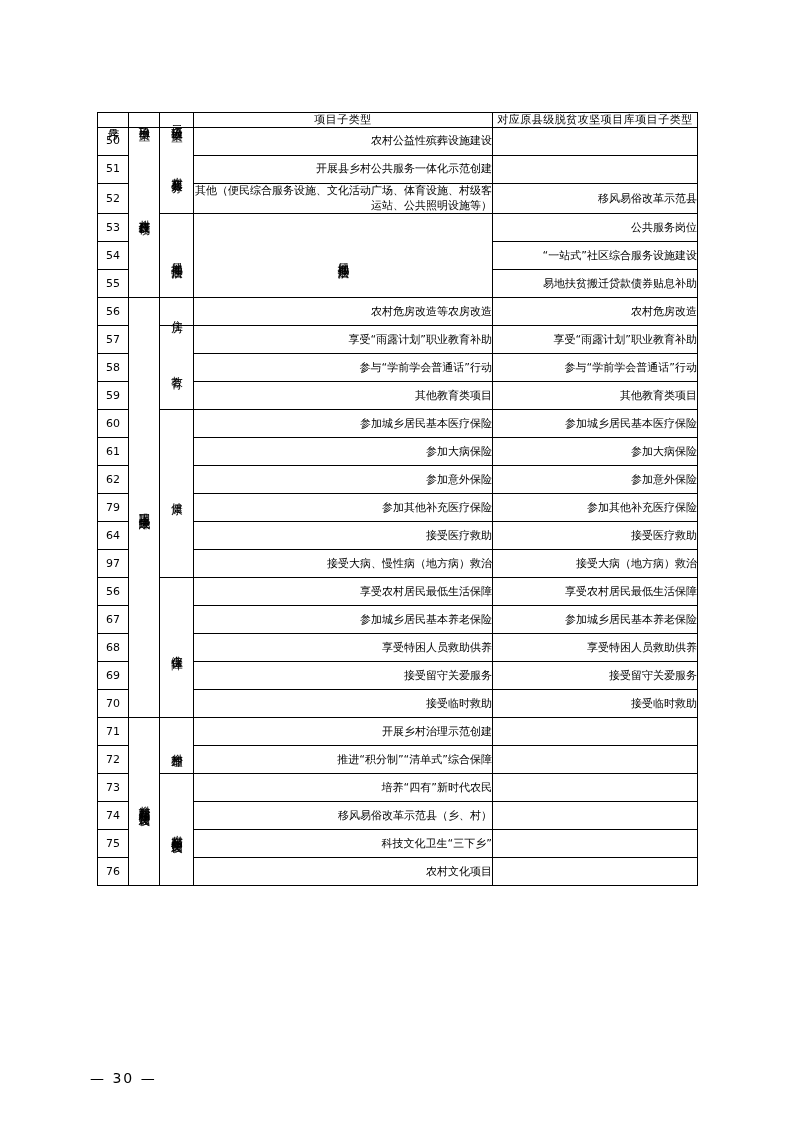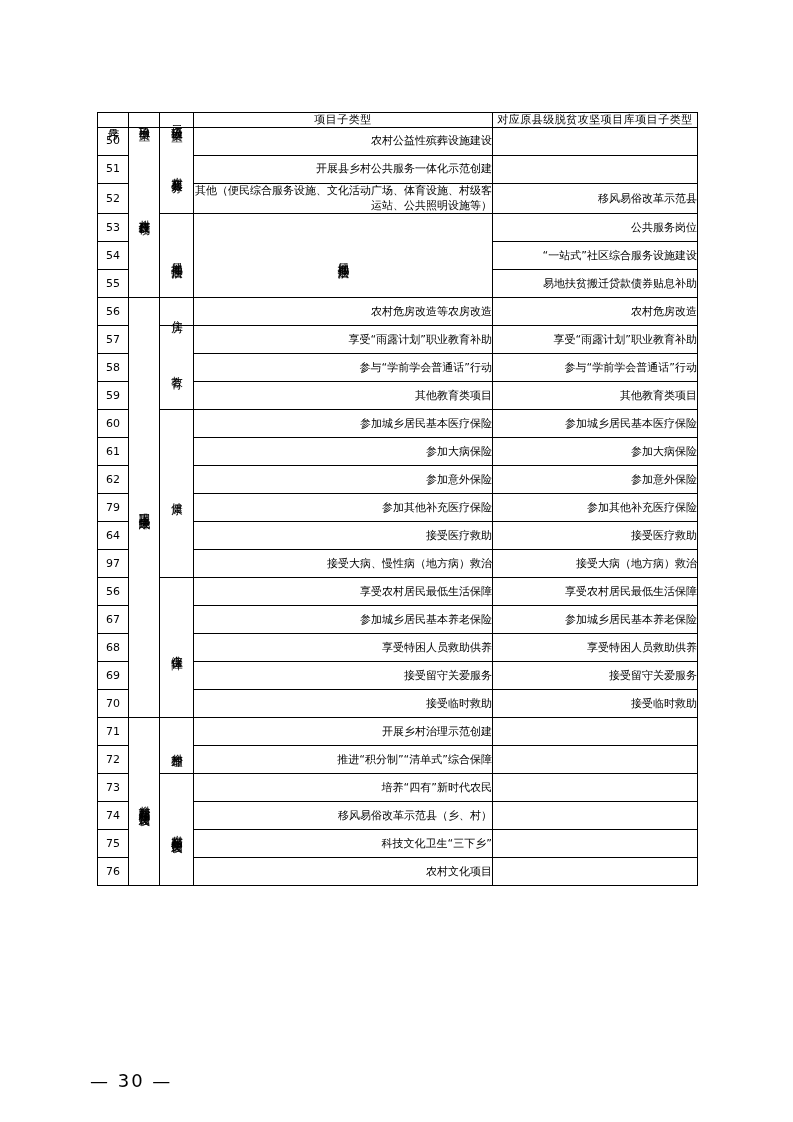--- a/index.html
+++ b/index.html
@@ -83,21 +83,21 @@
   }
   .hdr-two {
     font-size: 12px;
     line-height: 1.45;
     letter-spacing: 0.5px;
   }
   .pagenum {
     position: absolute;
     left: 90px;
     top: 1070px;
-    font-size: 18px;
+    font-size: 14px;
     letter-spacing: 2px;
   }
 </style>
 </head>
 <body>
 
 <div class="page">
   <div class="table-wrap">
     <table class="doc">
       <colgroup>

